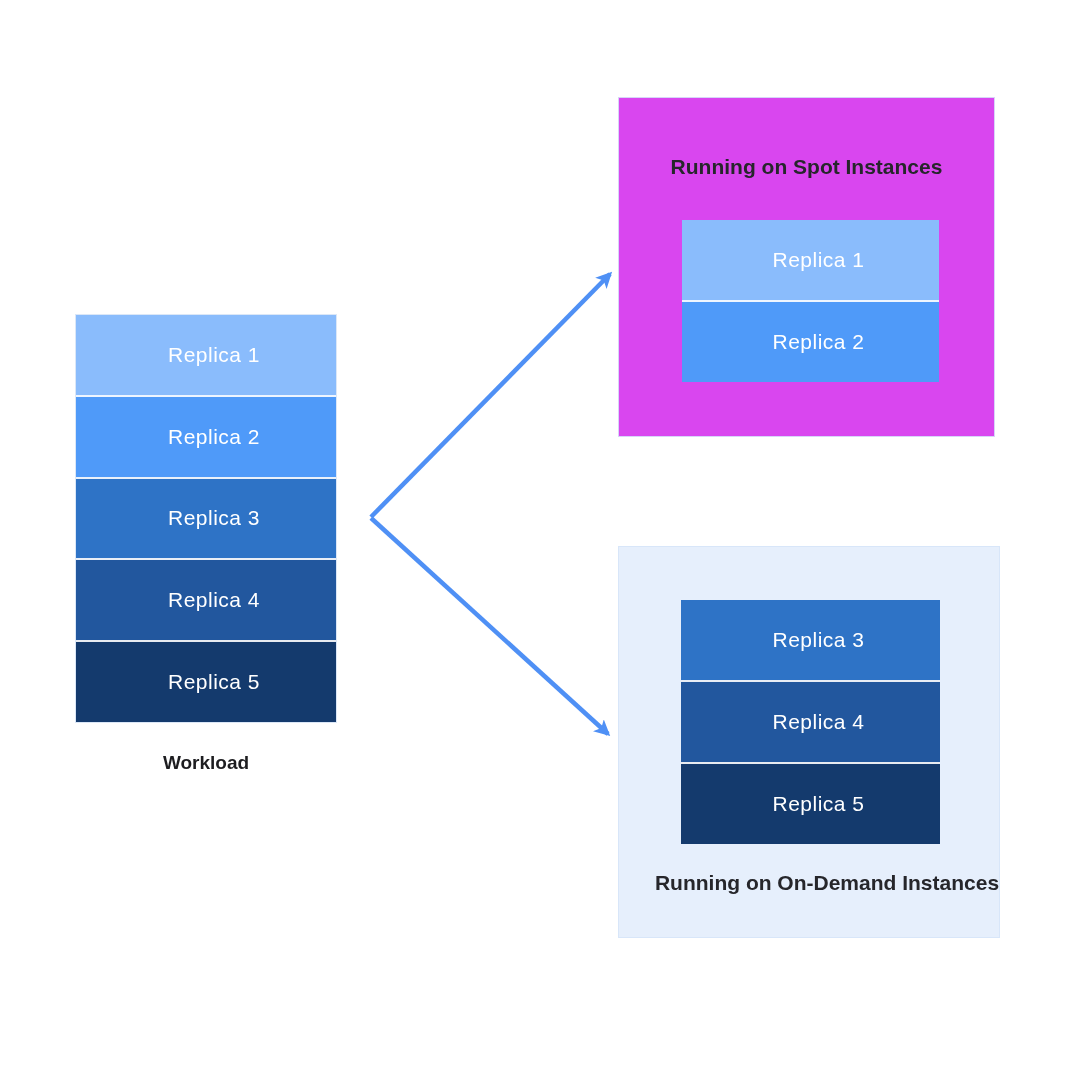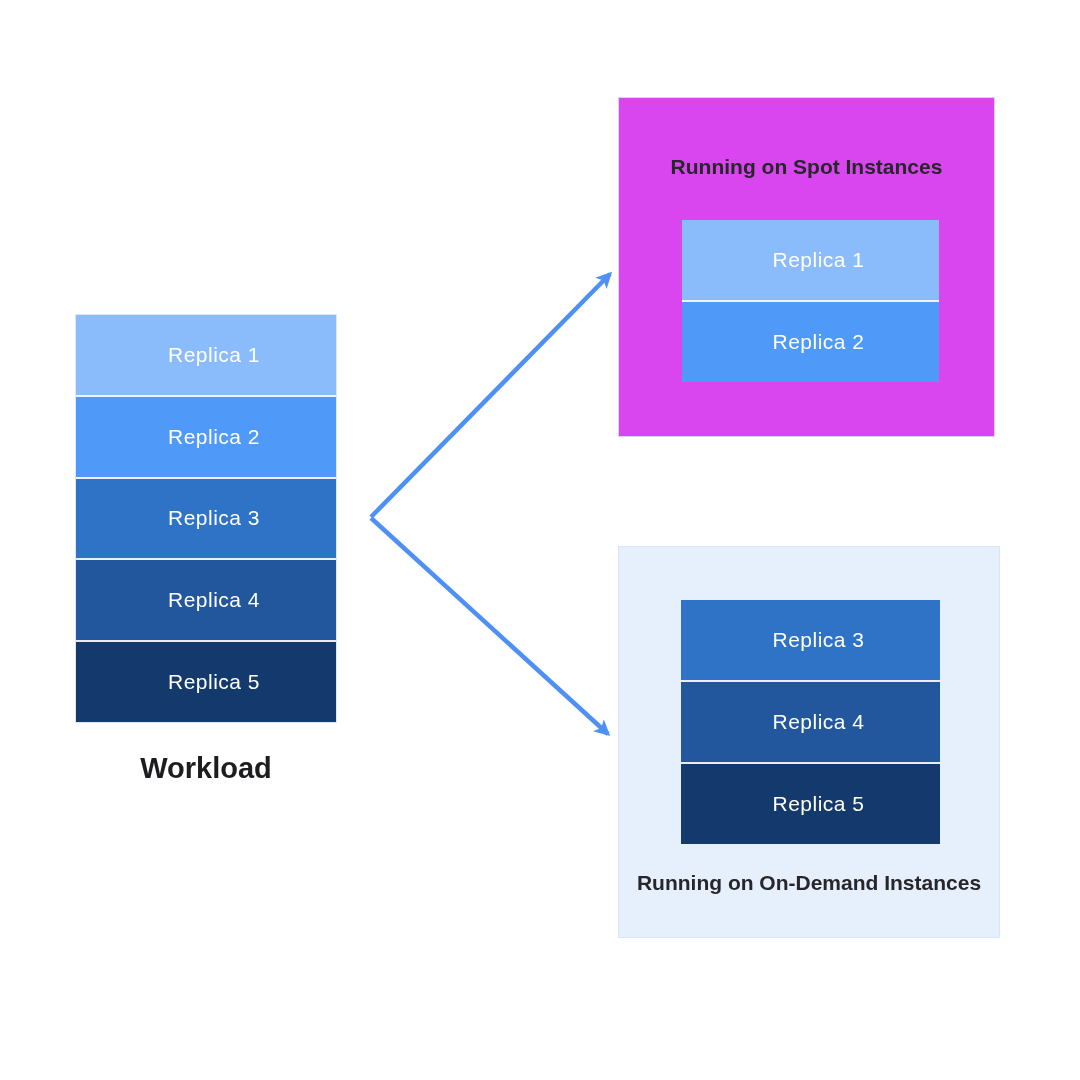--- a/index.html
+++ b/index.html
@@ -34,21 +34,21 @@
 
   #workload-stack {
     left: 76px; top: 315px;
     width: 260px; height: 407px;
     box-shadow: 0 0 0 1px rgba(190,212,240,0.55);
   }
   #workload-label {
     left: 76px; top: 752px;
     width: 260px;
     text-align: center;
-    font-size: 29px;
+    font-size: 19px;
     font-weight: 700;
     color: #1d1d20;
   }
 
   
   .panel {
     box-sizing: border-box;
     border: 1px solid rgba(214,228,248,0.9);
   }
   #spot-panel  { left: 618px; top: 97px;  width: 377px; height: 340px; }
@@ -56,21 +56,21 @@
 
   .panel-title {
     position: absolute;
     left: 0; width: 100%;
     text-align: center;
     font-size: 21px;
     font-weight: 700;
     color: #26262b;
   }
   #spot-title { top: 57px; }
-  #ondemand-title { top: 324px; }
+  #ondemand-title { top: 324px; margin-left: 18px; }
 
   #spot-stack { left: 63px; top: 122px; width: 257px; height: 162px; }
   #ondemand-stack { left: 62px; top: 53px; width: 259px; height: 244px; }
 
   #arrows-svg {
     position: absolute;
     left: 0; top: 0;
     width: 1080px; height: 1080px;
     pointer-events: none;
   }

